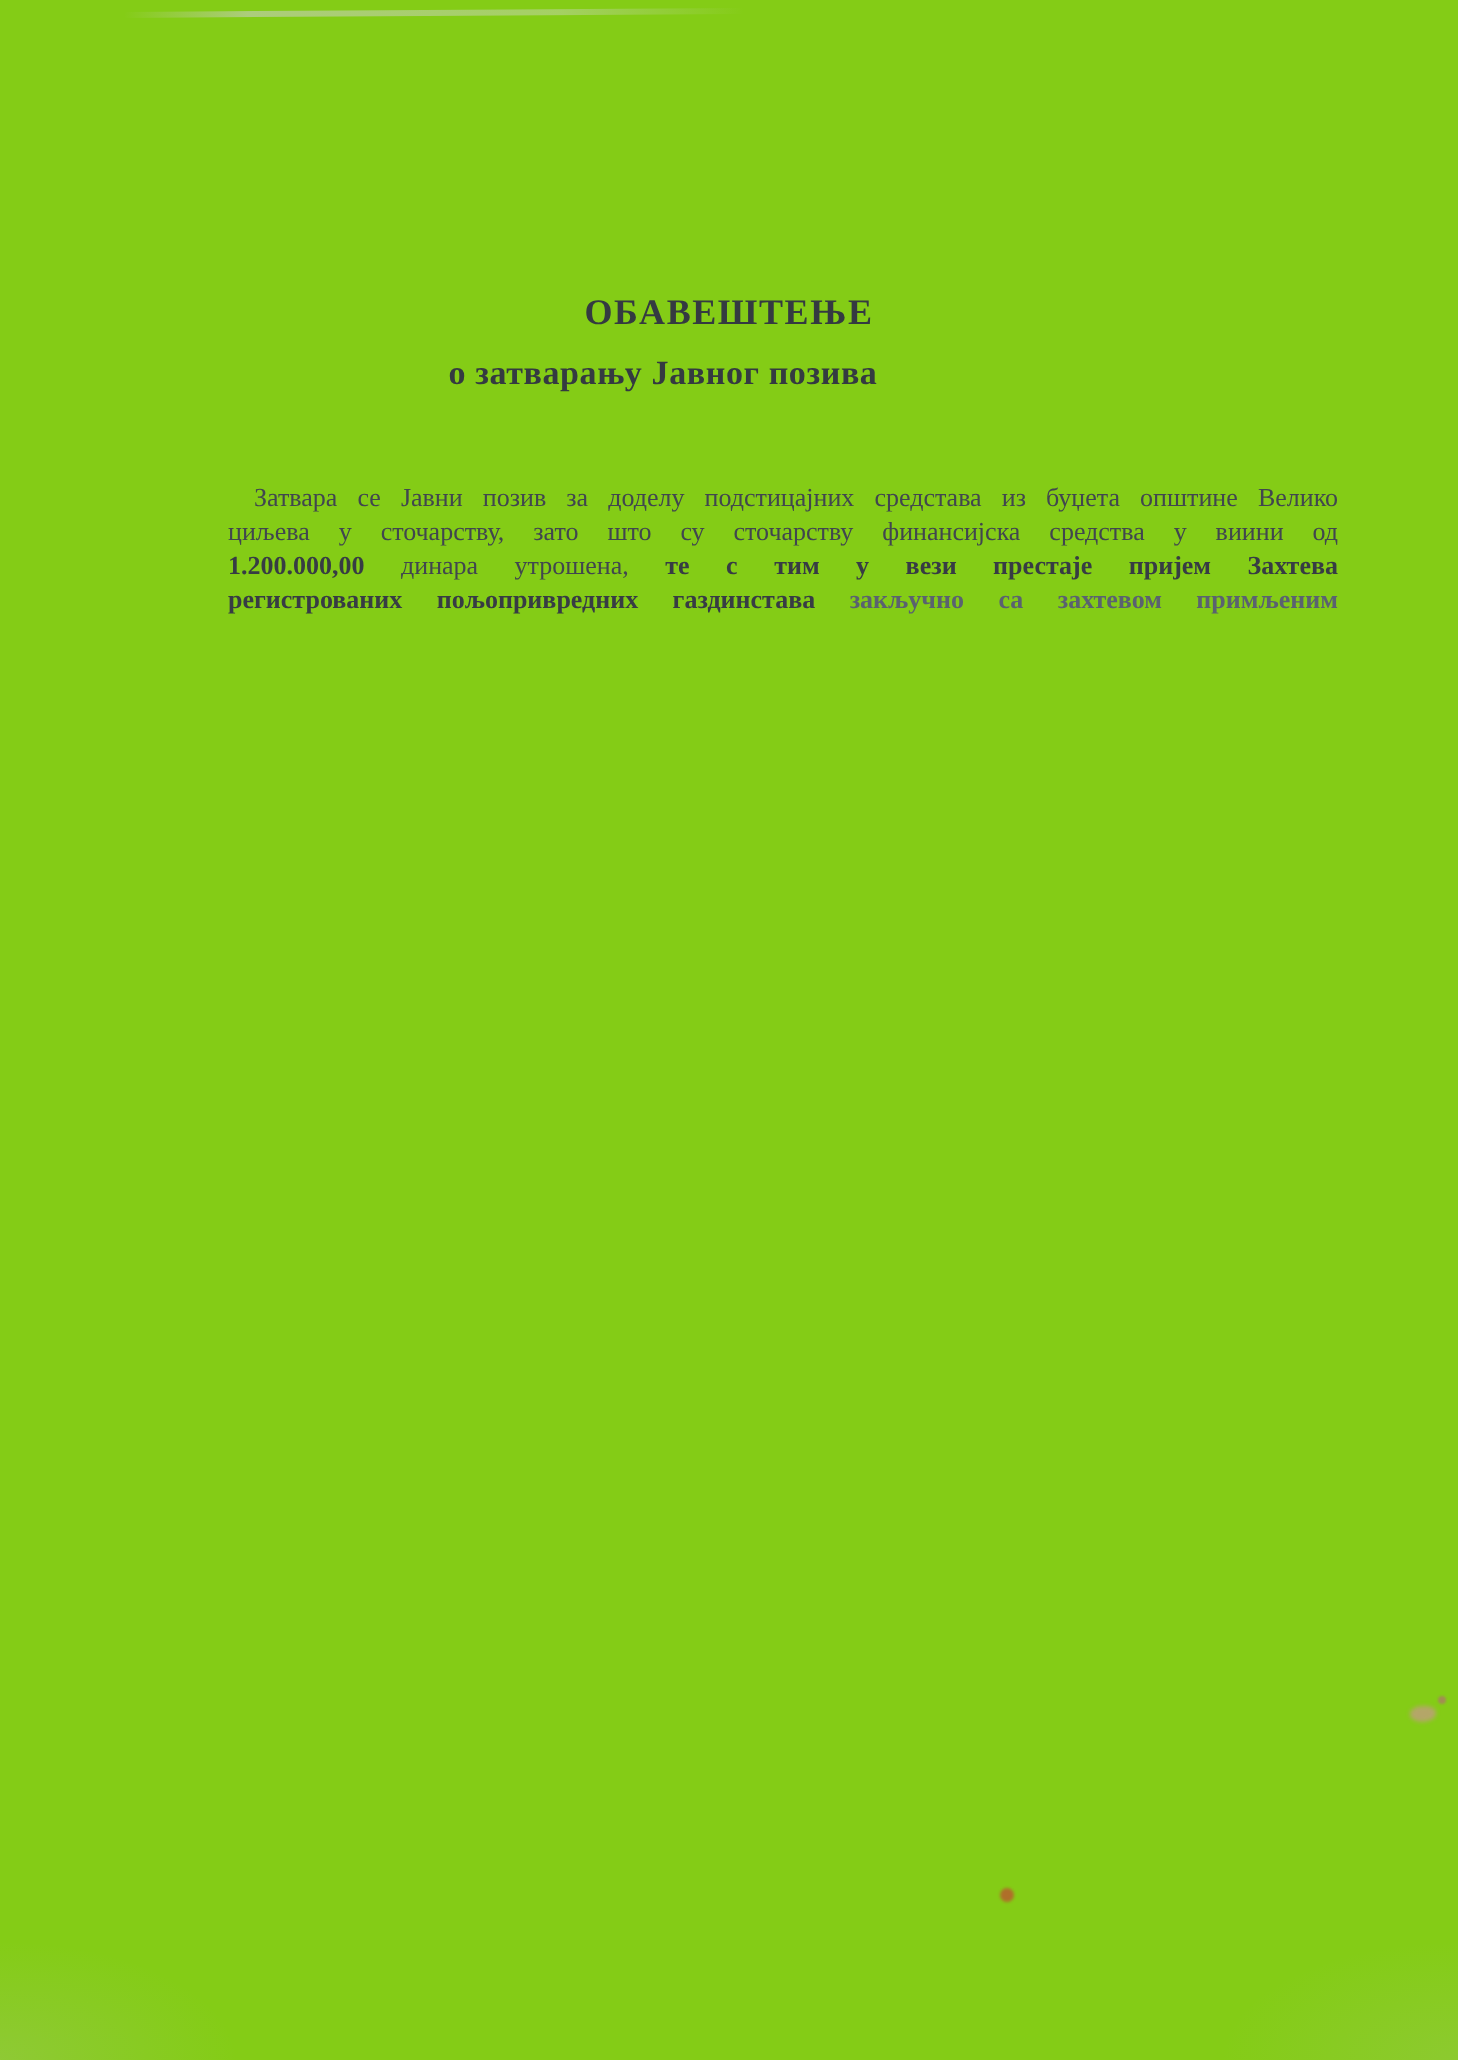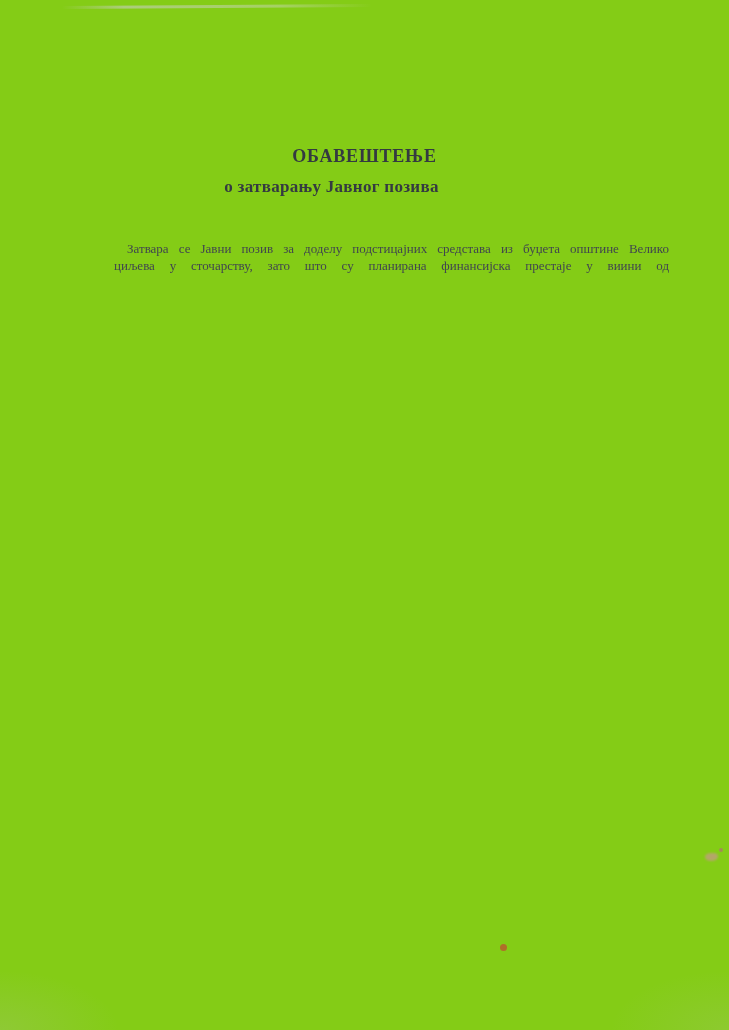--- a/index.html
+++ b/index.html
@@ -134,23 +134,25 @@
   <div class="scan-edge-top"></div>
 
   <h1 class="title">ОБАВЕШТЕЊЕ</h1>
 
   <h2 class="subtitle">о затварању Јавног позива</h2>
 
   <div class="paragraph">
     <div class="line indent"><span class="seg">Затвара се Јавни позив за доделу подстицајних средстава из буџета општине Велико</span></div>
 
 
-    <div class="line"><span class="seg">циљева у сточарству, зато што су планирана финансијска престаје у виини од</span></div>
+    <div class="line"><span class="seg">циљева у сточарству, зато што су сточарству финансијска средства у виини од</span></div>
 
+    <div class="line"><span class="seg b">1.200.000,00</span><span class="seg"> динара утрошена, </span><span class="seg b">те с тим у вези престаје пријем Захтева</span></div>
 
+    <div class="line"><span class="seg b">регистрованих пољопривредних газдинстава </span><span class="seg b fade">закључно са захтевом примљеним</span></div>
 
   </div>
 
   <div class="smudge-right"></div>
   <div class="smudge-right-dot"></div>
   <div class="speck-bottom"></div>
 
   <div class="corner-shade-bl"></div>
   <div class="corner-shade-br"></div>
 

